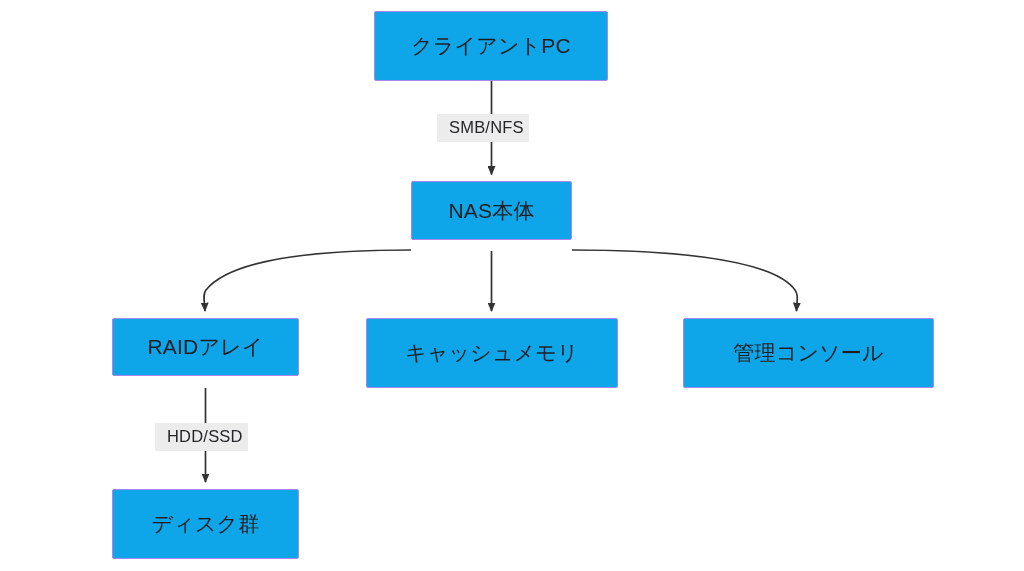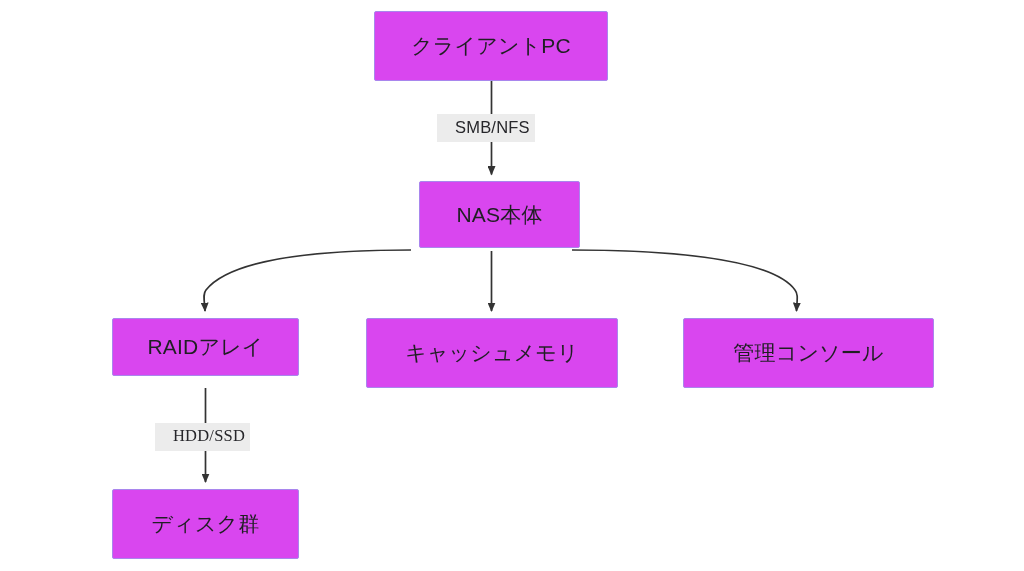--- a/index.html
+++ b/index.html
@@ -23,21 +23,21 @@
   #edge-layer {
     position: absolute;
     left: 0;
     top: 0;
     width: 1024px;
     height: 571px;
   }
   .node {
     position: absolute;
     box-sizing: border-box;
-    background: #d946ef;
+    background: #0ea5e9;
     border: 1.6px solid #a986ed;
     border-radius: 2px;
     display: flex;
     align-items: center;
     justify-content: center;
     color: #1f1f22;
     font-size: 21px;
     line-height: 1.2;
     letter-spacing: 0.2px;
     white-space: nowrap;
@@ -47,21 +47,21 @@
   }
   .edge-label {
     position: absolute;
     box-sizing: border-box;
     background: #ececec;
     color: #26262a;
     font-size: 16.5px;
     line-height: 1.25;
     letter-spacing: 0.2px;
     white-space: nowrap;
-    padding: 3px 5px 4px 18px;
+    padding: 3px 5px 4px 12px;
     text-align: center;
   }
 </style>
 </head>
 <body>
 
 <div id="diagram-root">
 
   <svg id="edge-layer" viewBox="0 0 1024 571" width="1024" height="571" xmlns="http://www.w3.org/2000/svg">
     <defs>
@@ -78,21 +78,21 @@
 
     <path d="M 572 250 C 653 250, 770 256, 795 290 C 798.5 294.5, 797 300, 796.5 311" fill="none" stroke="#333333" stroke-width="1.7" marker-end="url(#arrowhead)"></path>
 
     <path d="M 205.5 388 L 205.5 482" fill="none" stroke="#333333" stroke-width="1.7" marker-end="url(#arrowhead)"></path>
   </svg>
 
   <div class="node" style="left:374px; top:11px; width:234px; height:70px;">
     <span class="node-label">クライアントPC</span>
   </div>
 
-  <div class="node" style="left:411px; top:181px; width:161px; height:67px;margin-left:8px;">
+  <div class="node" style="left:411px; top:181px; width:161px; height:59px;">
     <span class="node-label">NAS本体</span>
   </div>
 
   <div class="node" style="left:112px; top:318px; width:187px; height:58px;">
     <span class="node-label">RAIDアレイ</span>
   </div>
 
   <div class="node" style="left:366px; top:318px; width:252px; height:70px;">
     <span class="node-label">キャッシュメモリ</span>
   </div>
@@ -100,15 +100,15 @@
   <div class="node" style="left:683px; top:318px; width:251px; height:70px;">
     <span class="node-label">管理コンソール</span>
   </div>
 
   <div class="node" style="left:112px; top:489px; width:187px; height:70px;">
     <span class="node-label">ディスク群</span>
   </div>
 
   <div class="edge-label" style="left:437px; top:114px;">SMB/NFS</div>
 
-  <div class="edge-label" style="left:155px; top:423px;font-family:Liberation Serif, serif;">HDD/SSD</div>
+  <div class="edge-label" style="left:155px; top:423px;">HDD/SSD</div>
 
 </div>
 
 </body></html>

